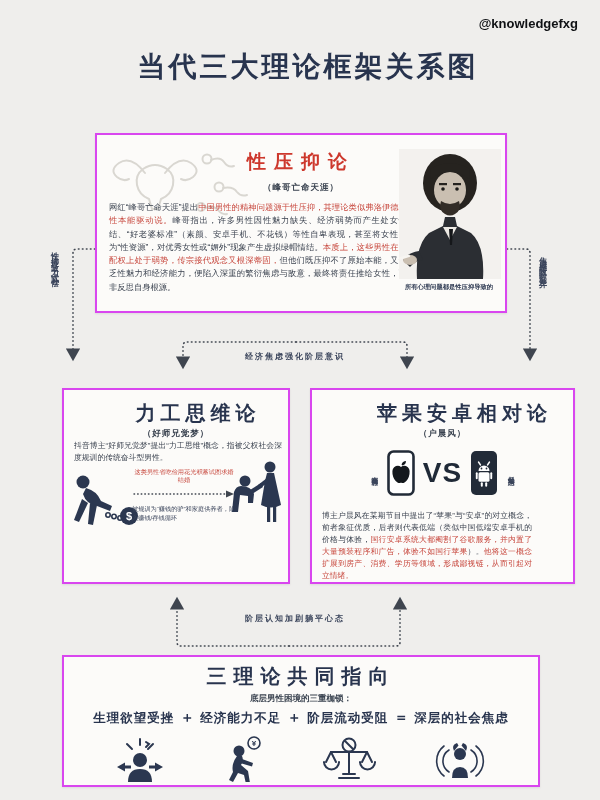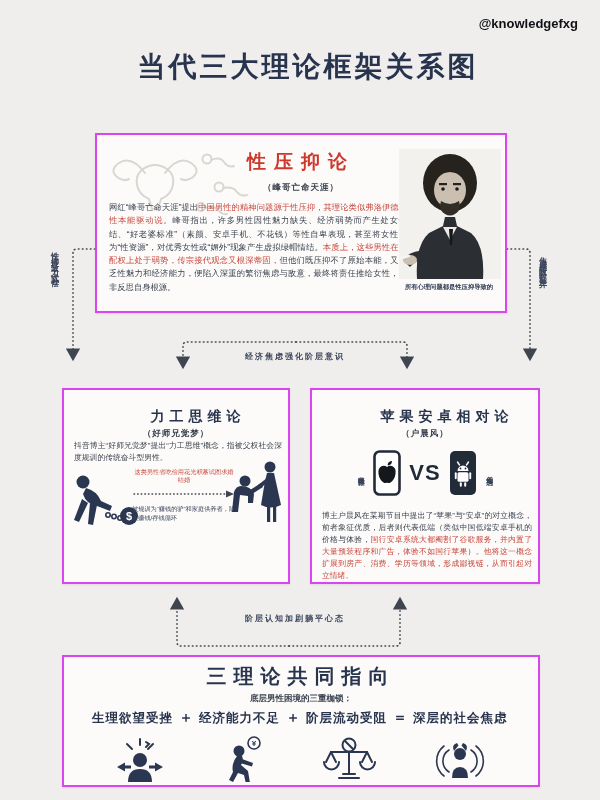--- a/index.html
+++ b/index.html
@@ -11,26 +11,26 @@
     color:#2b3750;
     text-decoration:underline;
   }
   .watermark{position:absolute;top:16px;right:22px;font-size:13px;font-weight:700;color:#0f1114;}
   .page-title{position:absolute;top:48px;left:8px;width:100%;text-align:center;
     font-size:28px;font-weight:900;color:#28344e;letter-spacing:3px;}
   .box{position:absolute;background:#fcfbf9;border:2px solid #d946ef;
     box-shadow:0 1px 2px rgba(0,0,0,.08);}
   #box-repression{left:95px;top:133px;width:412px;height:180px;}
   #box-ligong{left:62px;top:388px;width:228px;height:196px;}
-  #box-apple{left:310px;top:388px;width:230px;height:196px;}
+  #box-apple{left:310px;top:388px;width:265px;height:196px;}
   #box-conclusion{left:62px;top:655px;width:478px;height:132px;}
 
   .box-title{position:absolute;left:0;width:100%;text-align:center;font-weight:900;}
   #box-repression .box-title{top:14px;font-size:19px;letter-spacing:8px;color:#cd372c;}
-  #box-ligong .box-title,#box-apple .box-title{top:18px;font-size:14px;letter-spacing:5px;color:#28344e;padding-left:44px;}
+  #box-ligong .box-title,#box-apple .box-title{top:10px;font-size:20px;letter-spacing:5px;color:#28344e;padding-left:44px;}
   #box-conclusion .box-title{top:6px;font-size:20px;letter-spacing:7px;color:#28344e;}
   .box-subtitle{position:absolute;left:0;width:100%;text-align:center;
     font-size:8.5px;font-weight:700;color:#39424f;letter-spacing:1px;}
   #box-repression .box-subtitle{top:47px;}
   #box-ligong .box-subtitle,#box-apple .box-subtitle{top:38px;}
 
   .body-text{position:absolute;font-size:8.3px;line-height:1.6;text-align:justify;}
   .seg-dark{color:#3b4350;}
   .seg-red{color:#c7473d;}
 
@@ -55,27 +55,27 @@
   #proposal{position:absolute;right:0;top:0px;}
   #ligong-notes{position:absolute;left:62px;top:14px;width:104px;}
   .note-red{font-size:6.2px;color:#c7473d;text-align:center;line-height:1.3;}
   .note-dark{font-size:6.2px;color:#39435a;text-align:left;line-height:1.5;margin-top:2px;}
   #ligong-red{left:10px;top:138px;width:208px;font-size:7.8px;line-height:1.55;color:#c7473d;}
 
   #vs-row{position:absolute;left:0;top:52px;width:100%;height:62px;
     display:flex;align-items:center;justify-content:center;gap:8px;}
   .phone-label{writing-mode:vertical-rl;text-orientation:upright;font-size:6.5px;
     font-weight:700;color:#39435a;letter-spacing:1px;}
-  .vs-text{font-size:22px;font-weight:900;color:#1f2937;letter-spacing:1px;}
+  .vs-text{font-size:28px;font-weight:900;color:#1f2937;letter-spacing:1px;}
   #apple-body{left:10px;top:120px;width:210px;font-size:7.8px;line-height:1.55;}
 
   #conclusion-subtitle{position:absolute;top:36px;left:0;width:100%;text-align:center;
     font-size:8.5px;font-weight:700;color:#39424f;}
-  #formula{position:absolute;top:52px;left:0;width:100%;text-align:left;
-    font-size:12.5px;font-weight:900;color:#28344e;margin-left:28px;}
+  #formula{position:absolute;top:52px;left:0;width:100%;text-align:center;
+    font-size:12.5px;font-weight:900;color:#28344e;}
   #formula .seg-term{color:#28344e;letter-spacing:1px;}
   #formula .seg-op{color:#28344e;margin:0 6px;font-size:14px;}
   #icons-row{position:absolute;top:76px;left:0;width:100%;height:52px;
     display:flex;justify-content:space-around;align-items:center;padding:0 22px;}
 
   .connector-svg{position:absolute;left:0;top:0;pointer-events:none;}
 </style>
 </head>
 <body>
 

